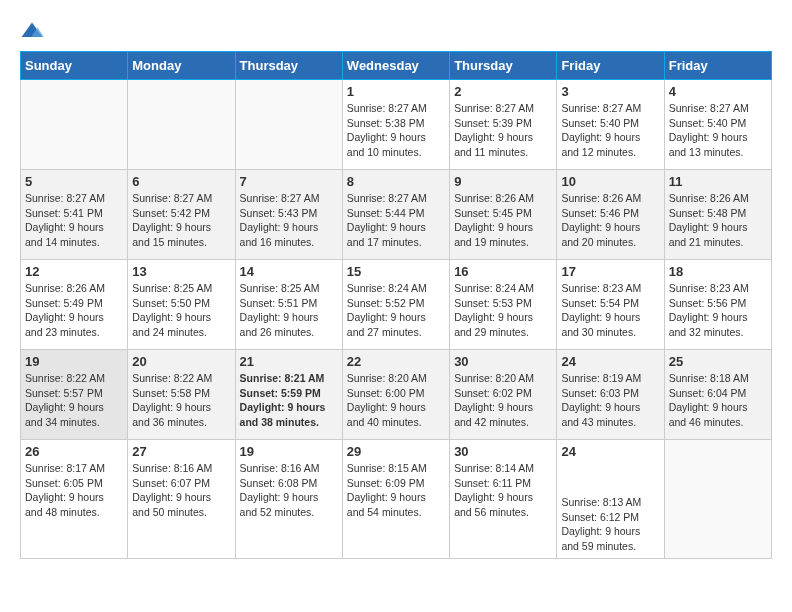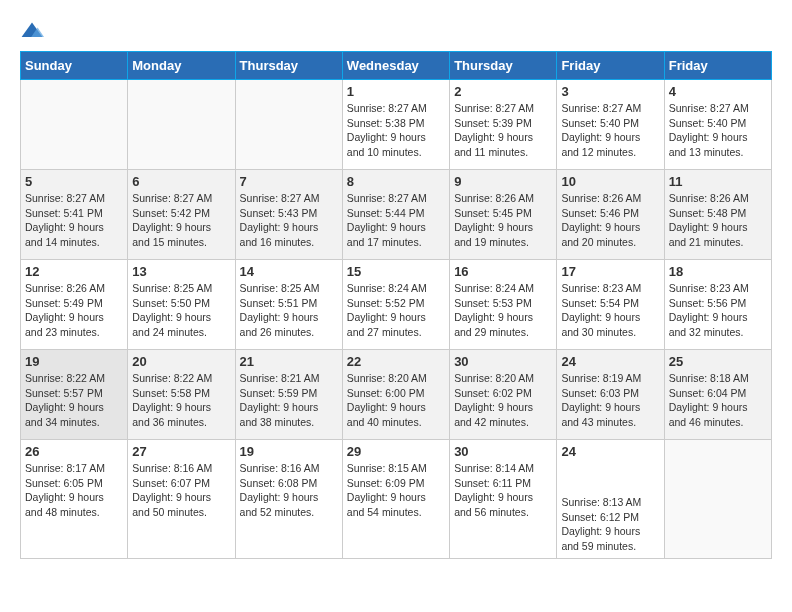--- a/index.html
+++ b/index.html
@@ -247,21 +247,21 @@
 Daylight: 9 hours and 34 minutes.</div>
         </td>
         <td style="background-color: rgb(242, 242, 242);">
           <div class="day-num">20</div>
           <div class="day-info" style="white-space: pre-line;">Sunrise: 8:22 AM
 Sunset: 5:58 PM
 Daylight: 9 hours and 36 minutes.</div>
         </td>
         <td style="background-color: rgb(242, 242, 242); margin-left: 43px;">
           <div class="day-num">21</div>
-          <div class="day-info" style="white-space: pre-line;">Sunrise: 8:21 AM
+          <div class="day-info" style="white-space: pre-line; font-weight: bold;">Sunrise: 8:21 AM
 Sunset: 5:59 PM
 Daylight: 9 hours and 38 minutes.</div>
         </td>
         <td style="background-color: rgb(242, 242, 242); margin-left: 20px;">
           <div class="day-num">22</div>
           <div class="day-info" style="white-space: pre-line;">Sunrise: 8:20 AM
 Sunset: 6:00 PM
 Daylight: 9 hours and 40 minutes.</div>
         </td>
         <td style="background-color: rgb(242, 242, 242);">

